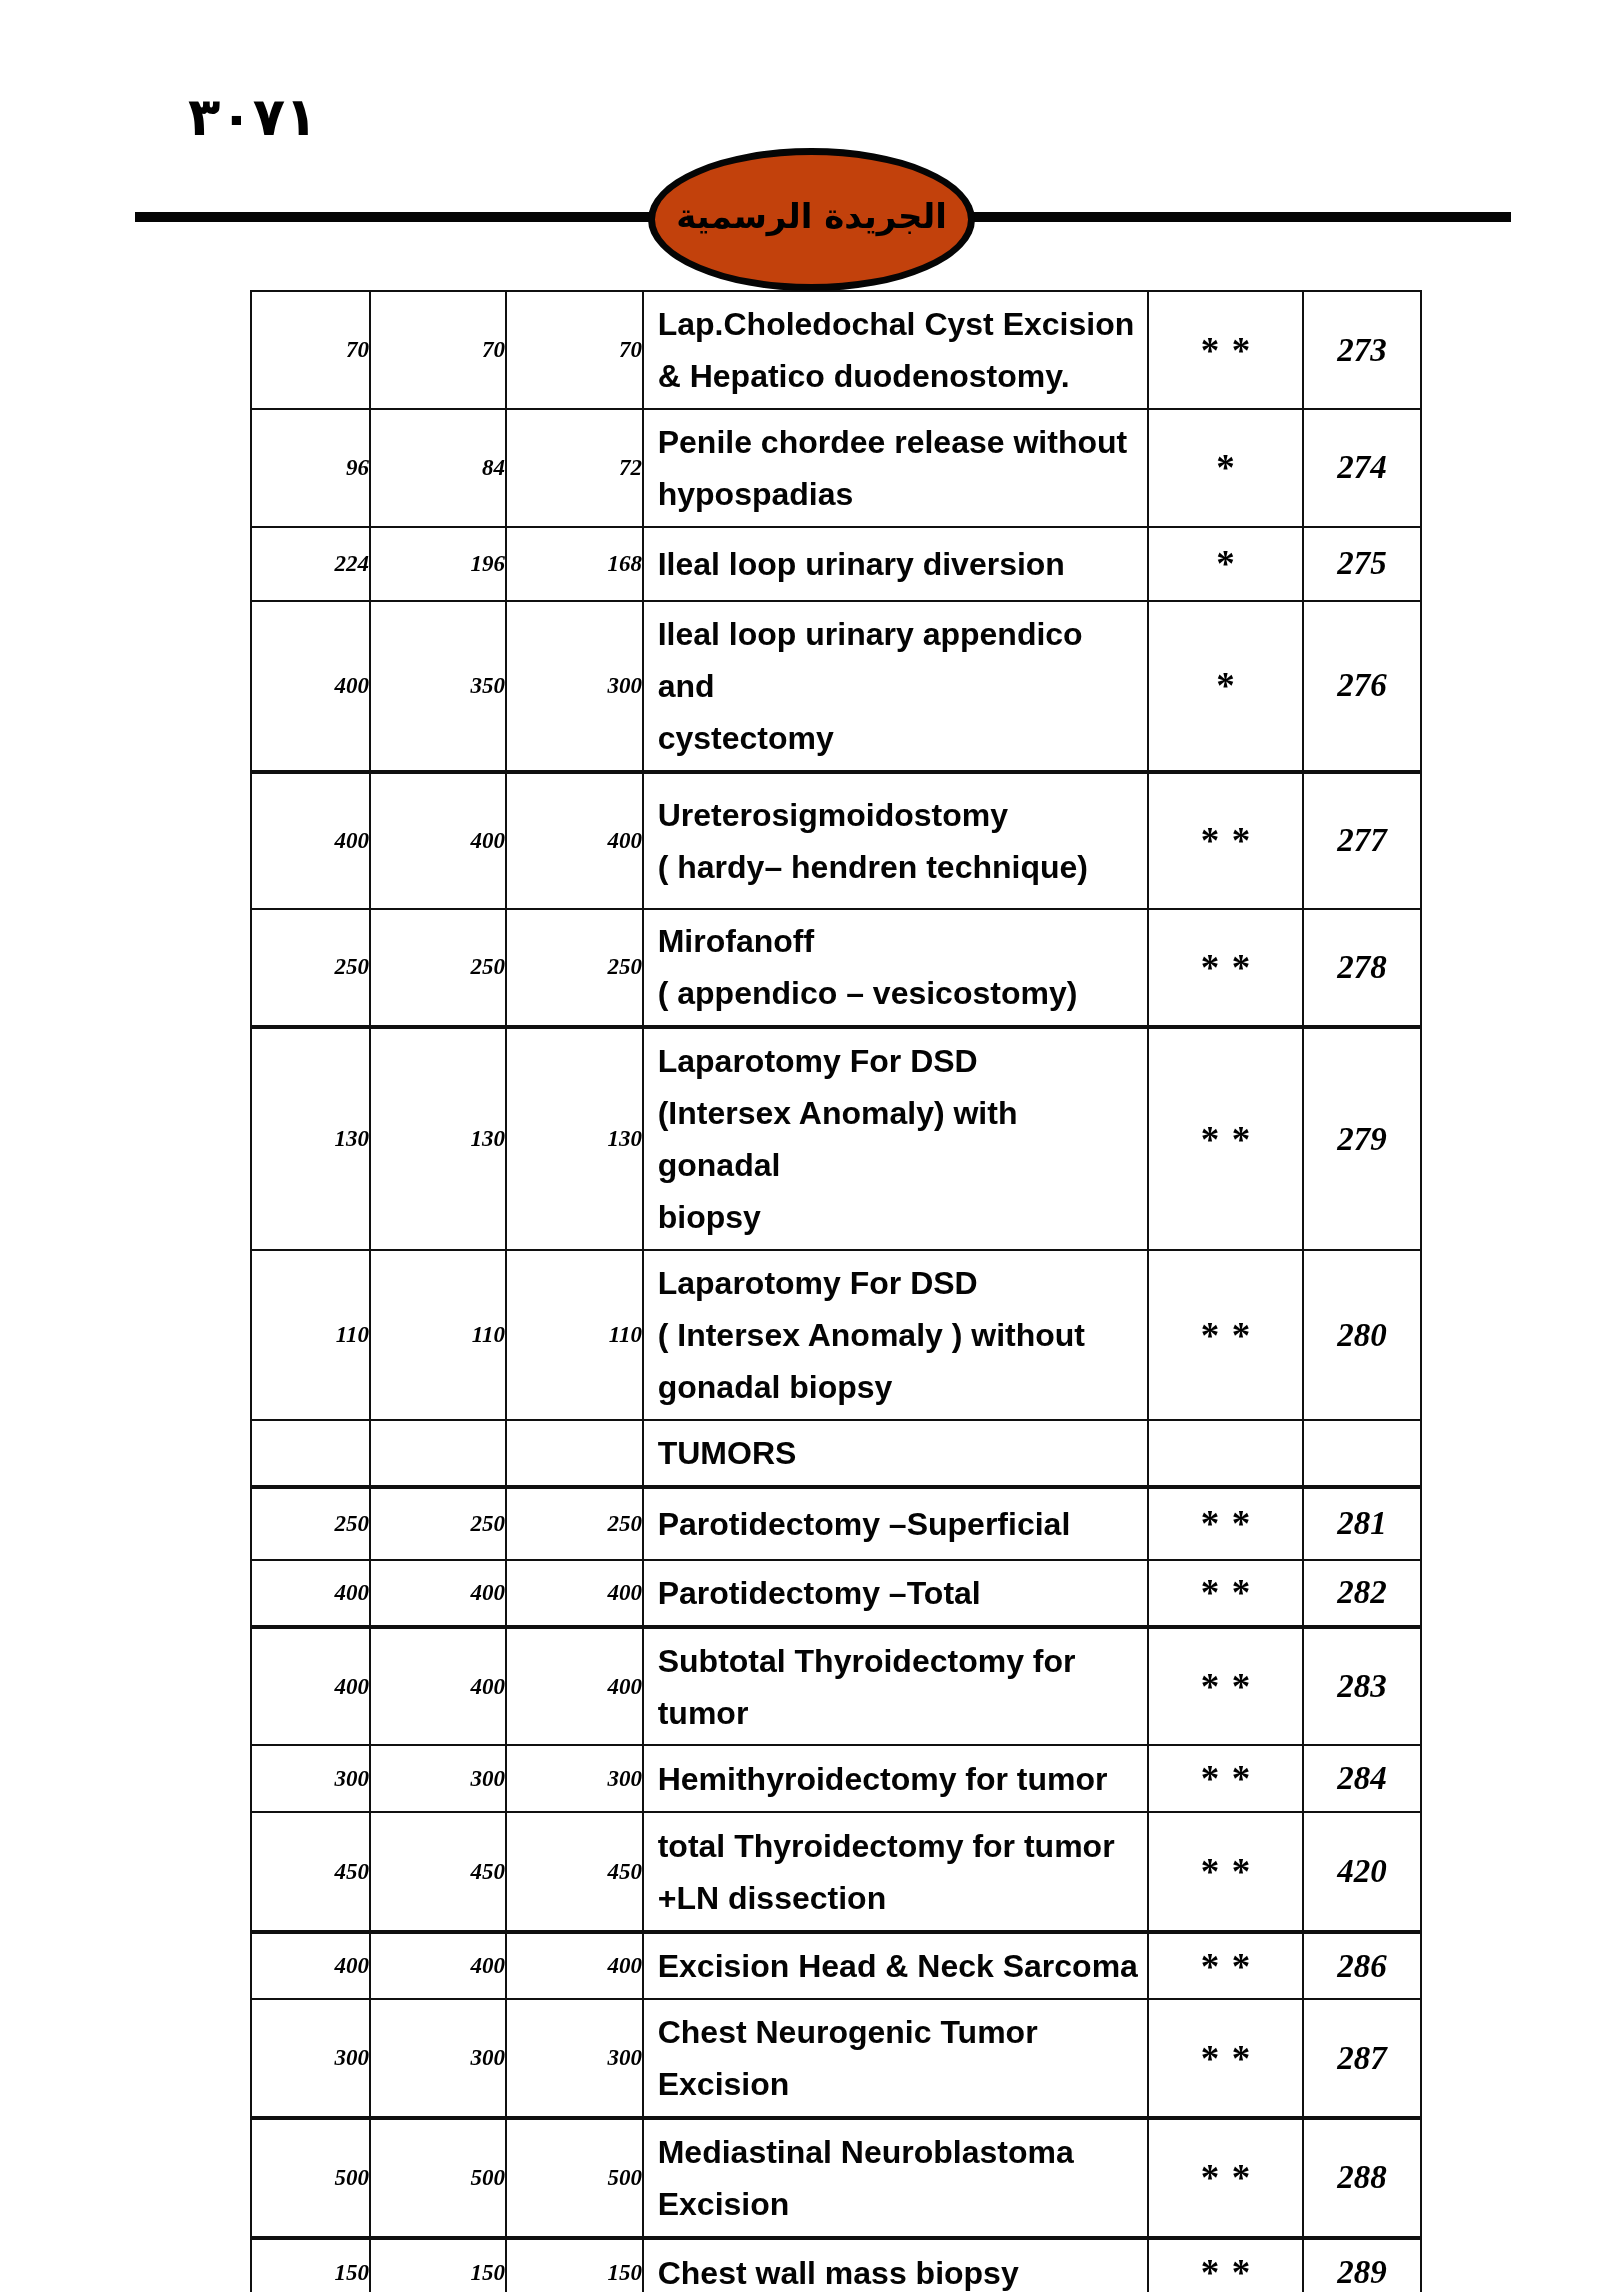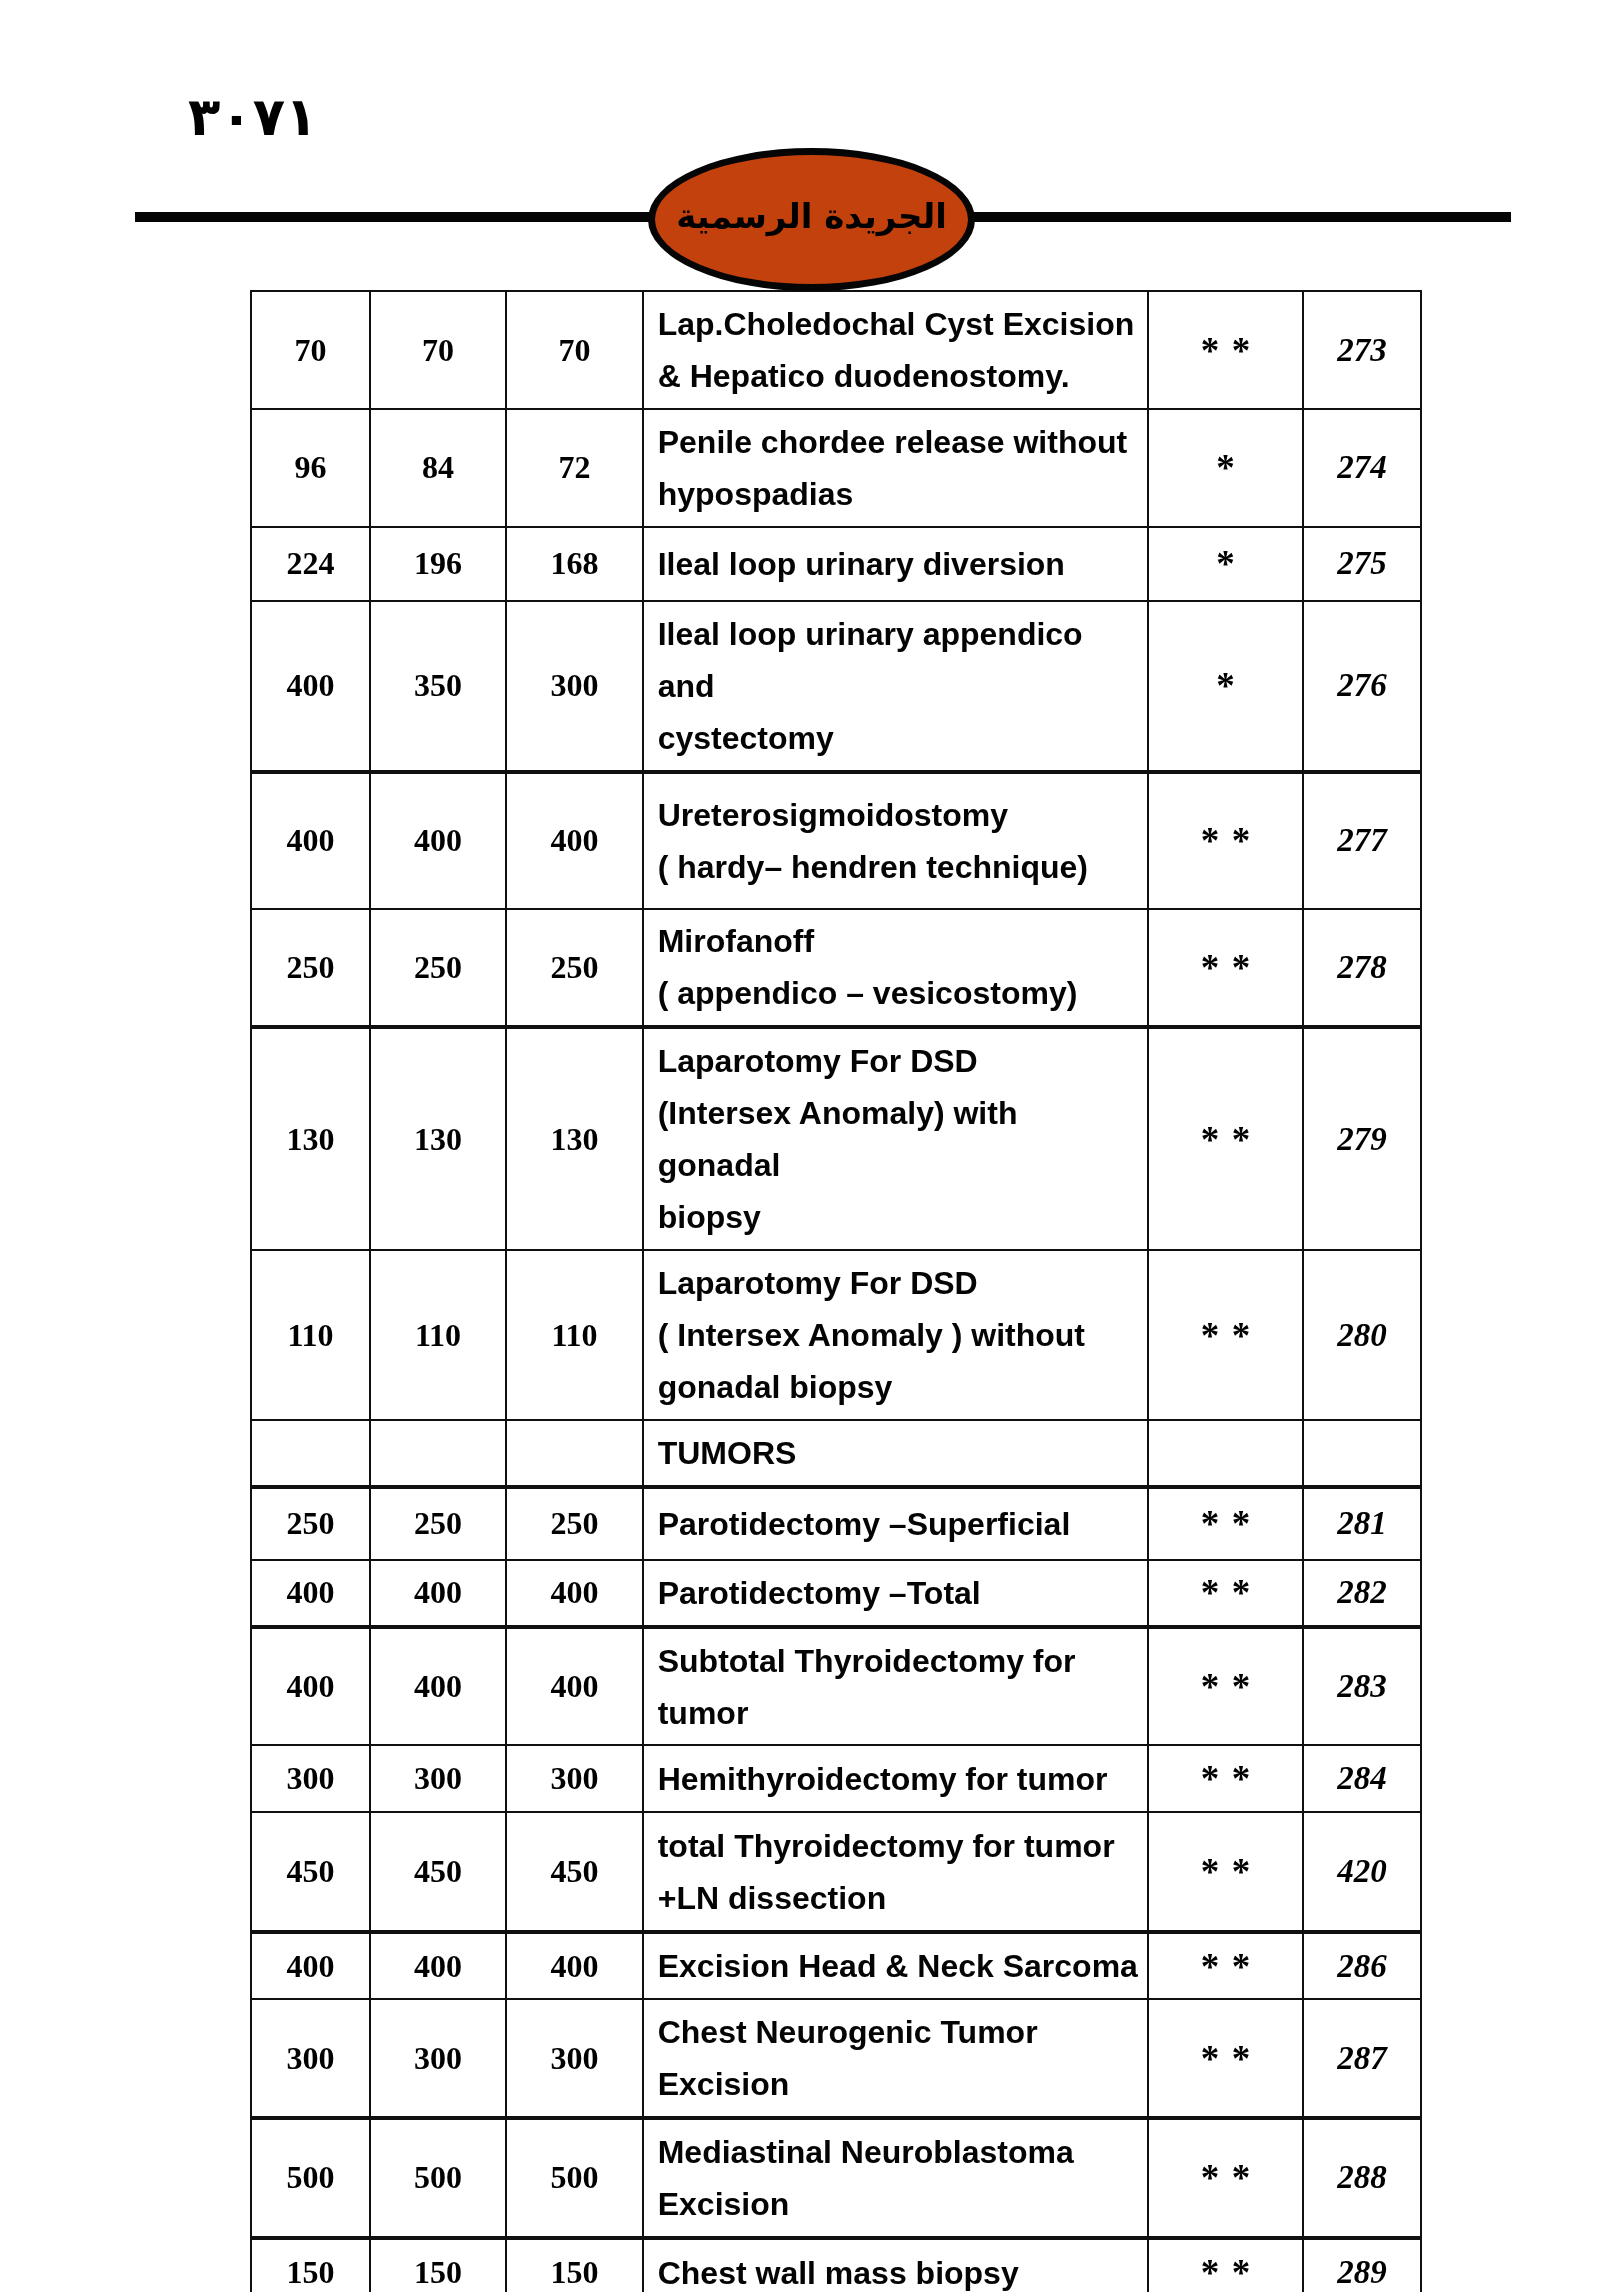--- a/index.html
+++ b/index.html
@@ -43,21 +43,21 @@
   table.fees td {
     border-left:2px solid #101010; border-right:2px solid #101010;
     border-top:2.9px solid #101010; border-bottom:2.9px solid #101010;
     vertical-align:middle; overflow:hidden;
   }
   tr.thick-top td { border-top-width:4.9px; }
   tr.last td { border-bottom-width:3.9px; }
 
   td.num {
     font-family:"Liberation Serif", serif; font-weight:bold;
-    font-size:32px; text-align:center; white-space:nowrap;
+    font-size:23px; text-align:right; white-space:nowrap;font-style:italic;
   }
   td.desc {
     font-family:"Liberation Sans", sans-serif; font-weight:bold;
     font-size:32px; line-height:52px; text-align:left;
     padding:5.9px 7.8px 5.9px 13.7px; white-space:pre-line; color:#040404;
   }
   td.stars {
     font-family:"Liberation Serif", serif; font-weight:bold;
     font-size:37px; text-align:center; letter-spacing:12.7px;
     padding-left:12.7px; line-height:1;

